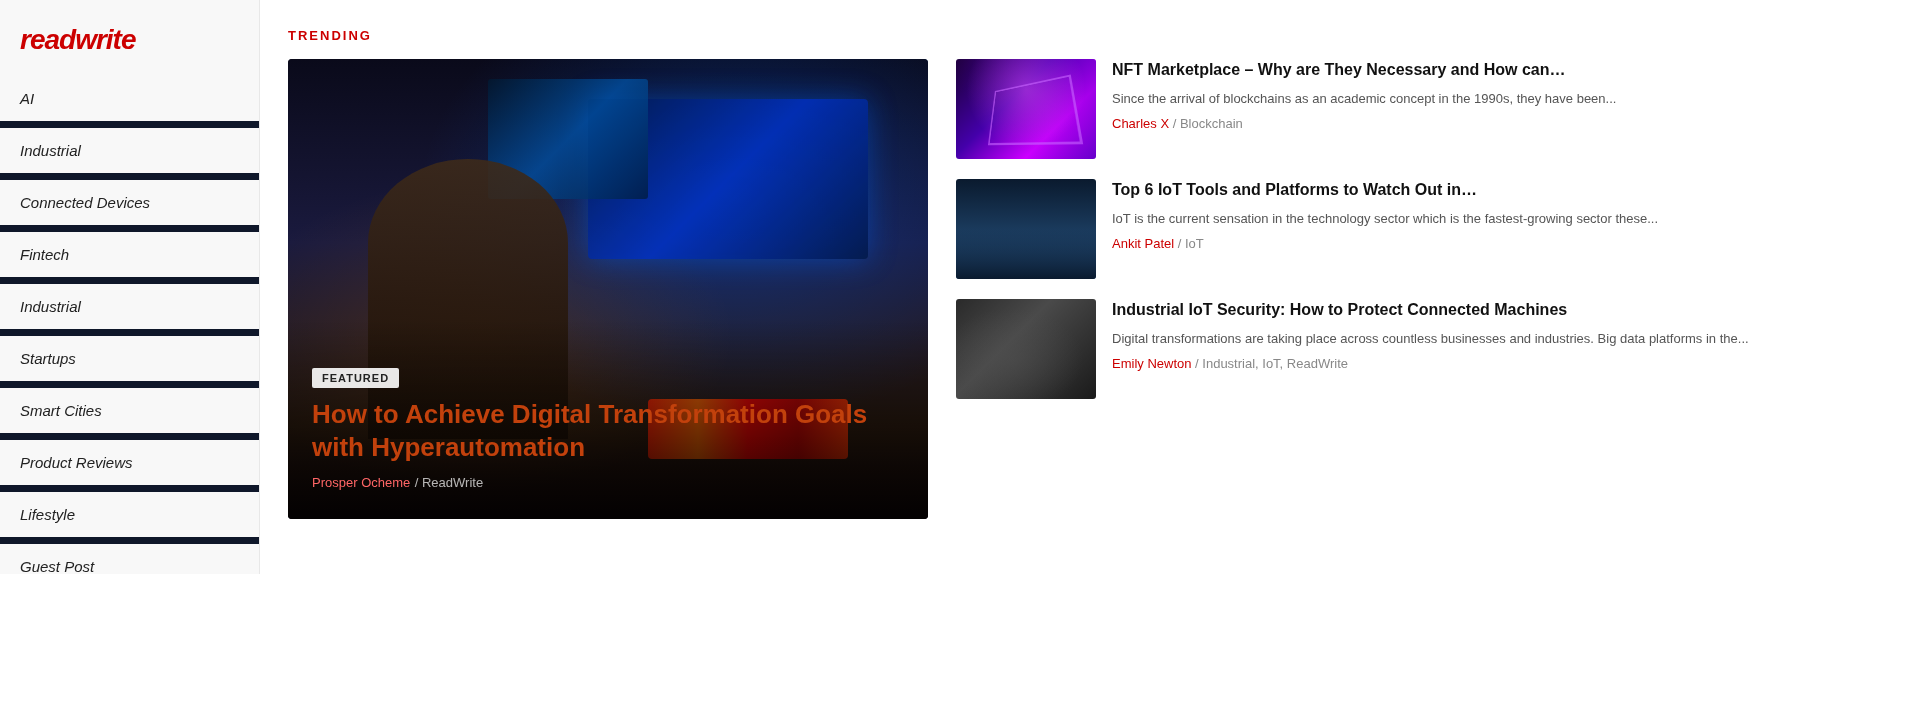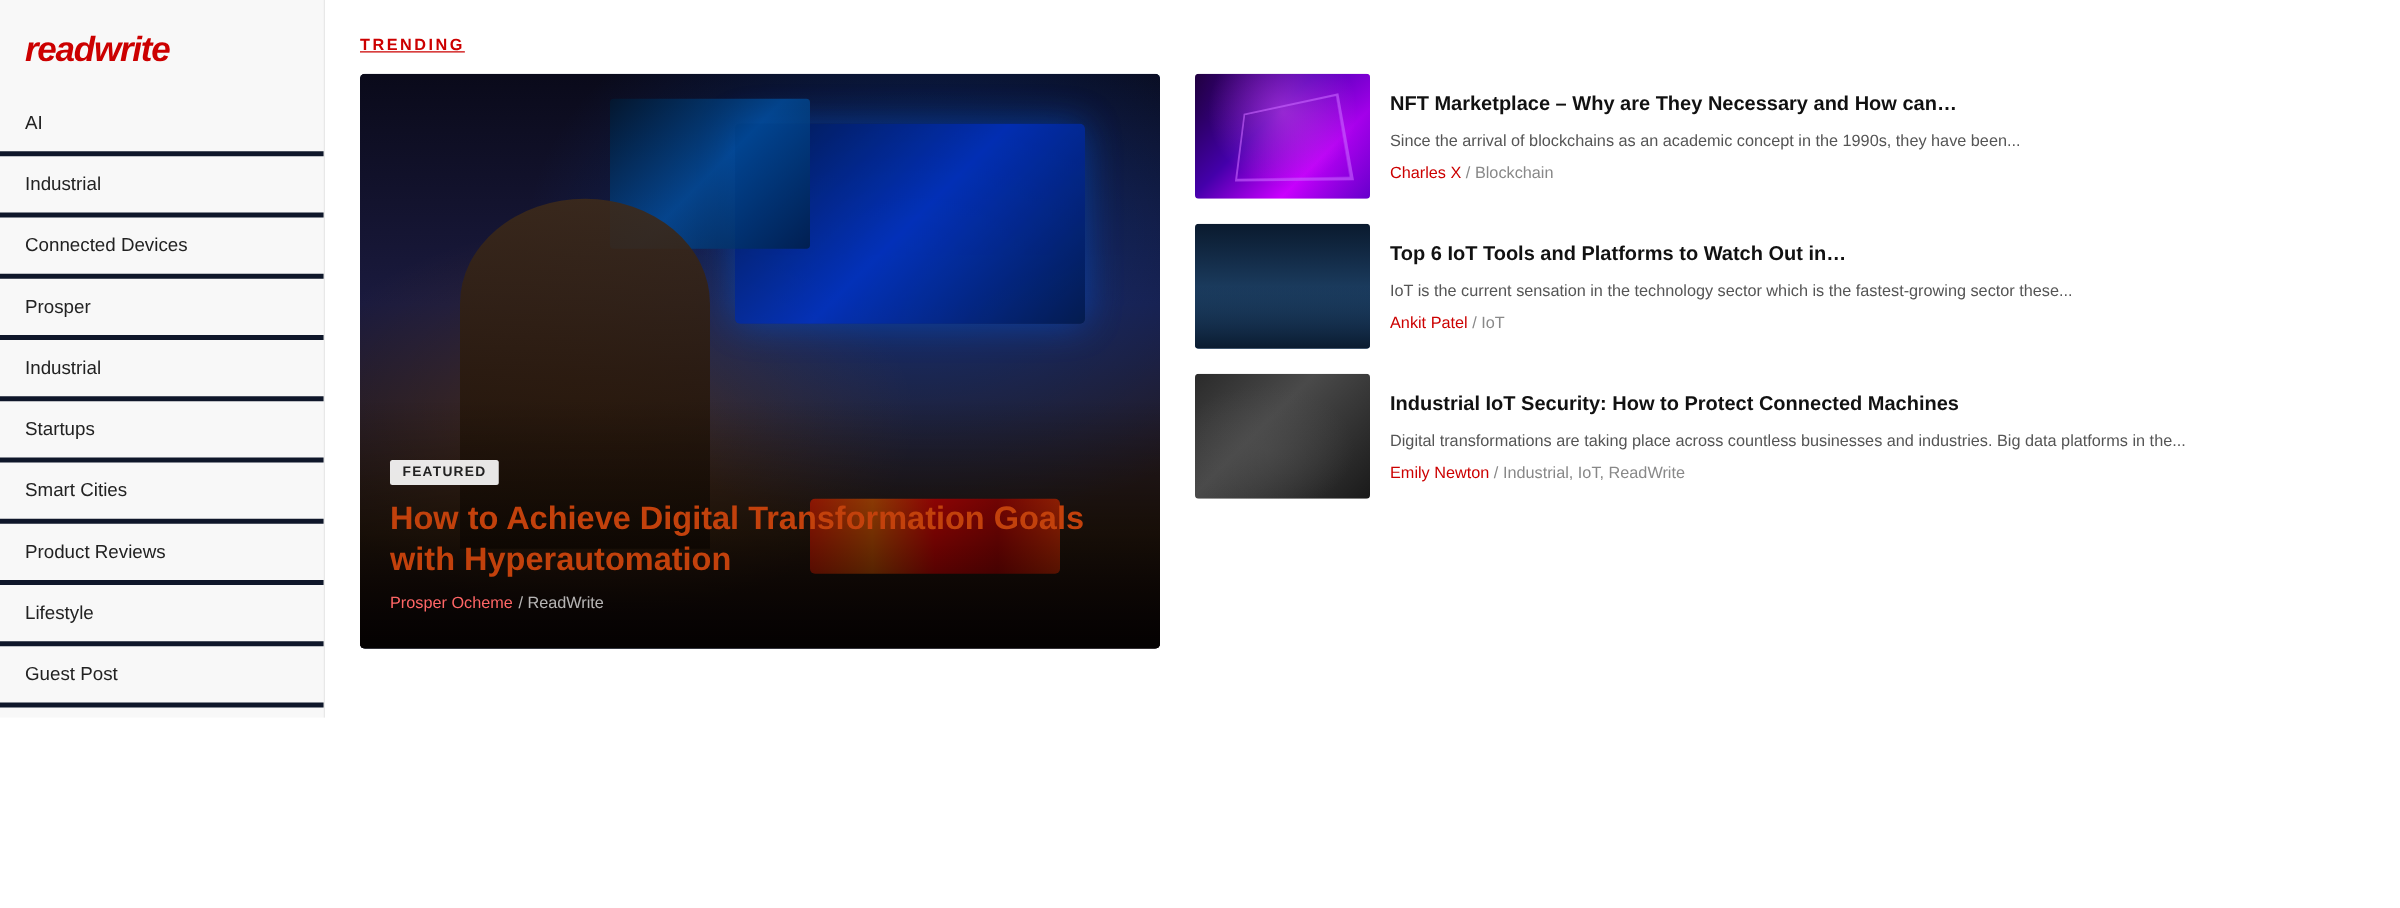--- a/index.html
+++ b/index.html
@@ -26,21 +26,22 @@
       color: #cc0000;
       letter-spacing: -1px;
       font-style: italic;
     }
     .nav-list {
       list-style: none;
       padding: 0;
       flex: 1;
     }
     .nav-list li {
-      border-bottom: 4px solid #0f172a;
+      border-bottom: 7px solid #0f172a;
+      font-style: italic;
     }
     .nav-list li a {
       display: block;
       padding: 14px 20px;
       font-size: 15px;
       color: #222;
       text-decoration: none;
       font-weight: 400;
     }
     .search-area {
@@ -70,21 +71,20 @@
       background: #fff;
       overflow: hidden;
     }
     .trending-label {
       font-size: 13px;
       font-weight: 800;
       color: #cc0000;
       letter-spacing: 2px;
       text-transform: uppercase;
       margin-bottom: 16px;
-      text-decoration: underline;
     }
 
     .content-grid {
       display: grid;
       grid-template-columns: 640px 1fr;
       gap: 28px;
     }
 
     
     .featured-card {
@@ -200,21 +200,21 @@
 
     
     .articles-col {
       display: flex;
       flex-direction: column;
       gap: 20px;
     }
     .article-card {
       display: flex;
       gap: 16px;
-      align-items: center;
+      align-items: flex-start;
     }
     .article-thumb {
       width: 140px;
       min-width: 140px;
       height: 100px;
       border-radius: 3px;
       overflow: hidden;
       flex-shrink: 0;
     }
     
@@ -309,21 +309,21 @@
       <li>
         <a href="#">AI</a>
       </li>
       <li>
         <a href="#">Industrial</a>
       </li>
       <li>
         <a href="#">Connected Devices</a>
       </li>
       <li>
-        <a href="#">Prosper</a>
+        <a href="#">Fintech</a>
       </li>
       <li>
         <a href="#">Industrial</a>
       </li>
       <li>
         <a href="#">Startups</a>
       </li>
       <li>
         <a href="#">Smart Cities</a>
       </li>

